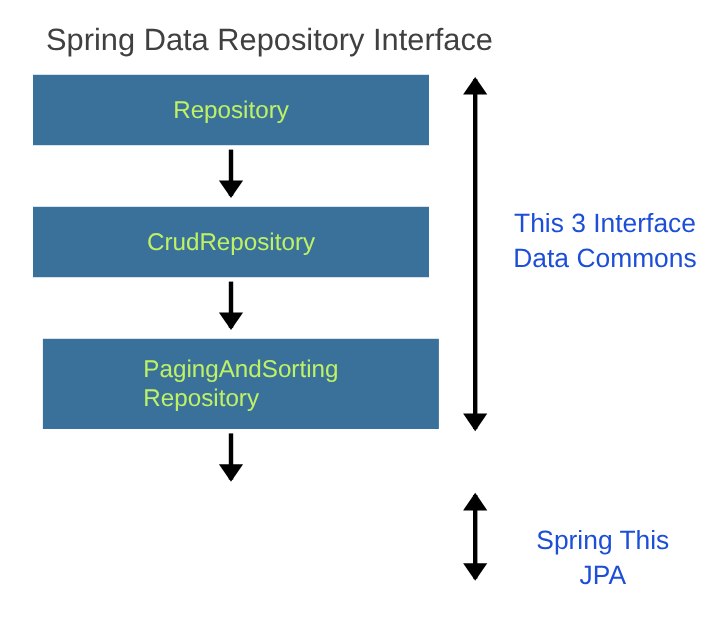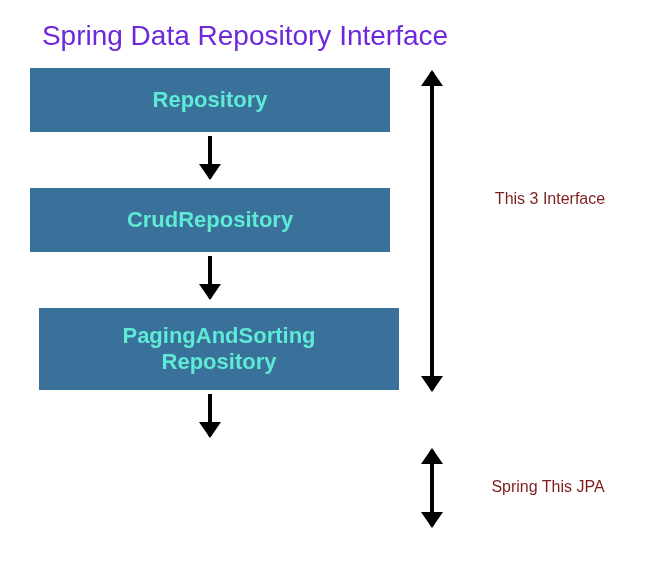--- a/index.html
+++ b/index.html
@@ -7,47 +7,47 @@
       width: 650px;
       height: 576px;
       background: #fff;
       font-family: "Segoe UI", Arial, sans-serif;
       position: relative;
     }
     .title {
       text-align: center;
       font-size: 28px;
       font-weight: 500;
-      color: #6d28d9;
+      color: #404040;
       padding-top: 20px;
       padding-bottom: 16px;
       width: 430px;
       margin-left: 30px;
     }
     .diagram {
       position: relative;
       margin-left: 30px;
       width: 600px;
     }
     .column {
       width: 360px;
       display: flex;
       flex-direction: column;
       align-items: center;
     }
     .box {
       width: 360px;
       background: #3a719b;
-      color: #5eead4;
+      color: #bef264;
       font-size: 22px;
-      font-weight: 700;
+      font-weight: 400;
       display: flex;
       align-items: center;
       justify-content: center;
-      text-align: center;
+      text-align: left;
       line-height: 1.2;
       padding: 6px 10px;
     }
     .box.single { height: 64px; }
     .box.double { height: 82px; margin-left: 18px; }
     .arrow-down {
       width: 4px;
       background: #000;
       position: relative;
       height: 42px;
@@ -77,22 +77,22 @@
       left: 50%;
       transform: translateX(-50%);
       width: 0; height: 0;
       border-left: 11px solid transparent;
       border-right: 11px solid transparent;
     }
     .vbar::before { top: -2px; border-bottom: 16px solid #000; }
     .vbar::after  { bottom: -2px; border-top: 16px solid #000; }
     .annotation {
       position: absolute;
-      color: #7f1d1d;
-      font-size: 16px;
+      color: #1d4ed8;
+      font-size: 24px;
       text-align: center;
       line-height: 1.35;
     }
   </style>
 </head>
 <body>
 
 <div class="title">Spring Data Repository Interface</div>
 
 <div class="diagram">
@@ -120,19 +120,20 @@
 
     <div class="arrow-down"></div>
 
 
   </div>
 
   <div class="vbar" style="left: 400px; top: 4px; height: 318px;"></div>
 
   <div class="annotation" style="left: 430px; top: 120px; width: 180px;">
     <div>This 3 Interface</div>
+    <div>Data Commons</div>
   </div>
 
   <div class="vbar" style="left: 400px; top: 382px; height: 76px;"></div>
 
   <div class="annotation" style="left: 438px; top: 408px; width: 160px;">Spring This JPA</div>
 
 </div>
 
 </body></html>

